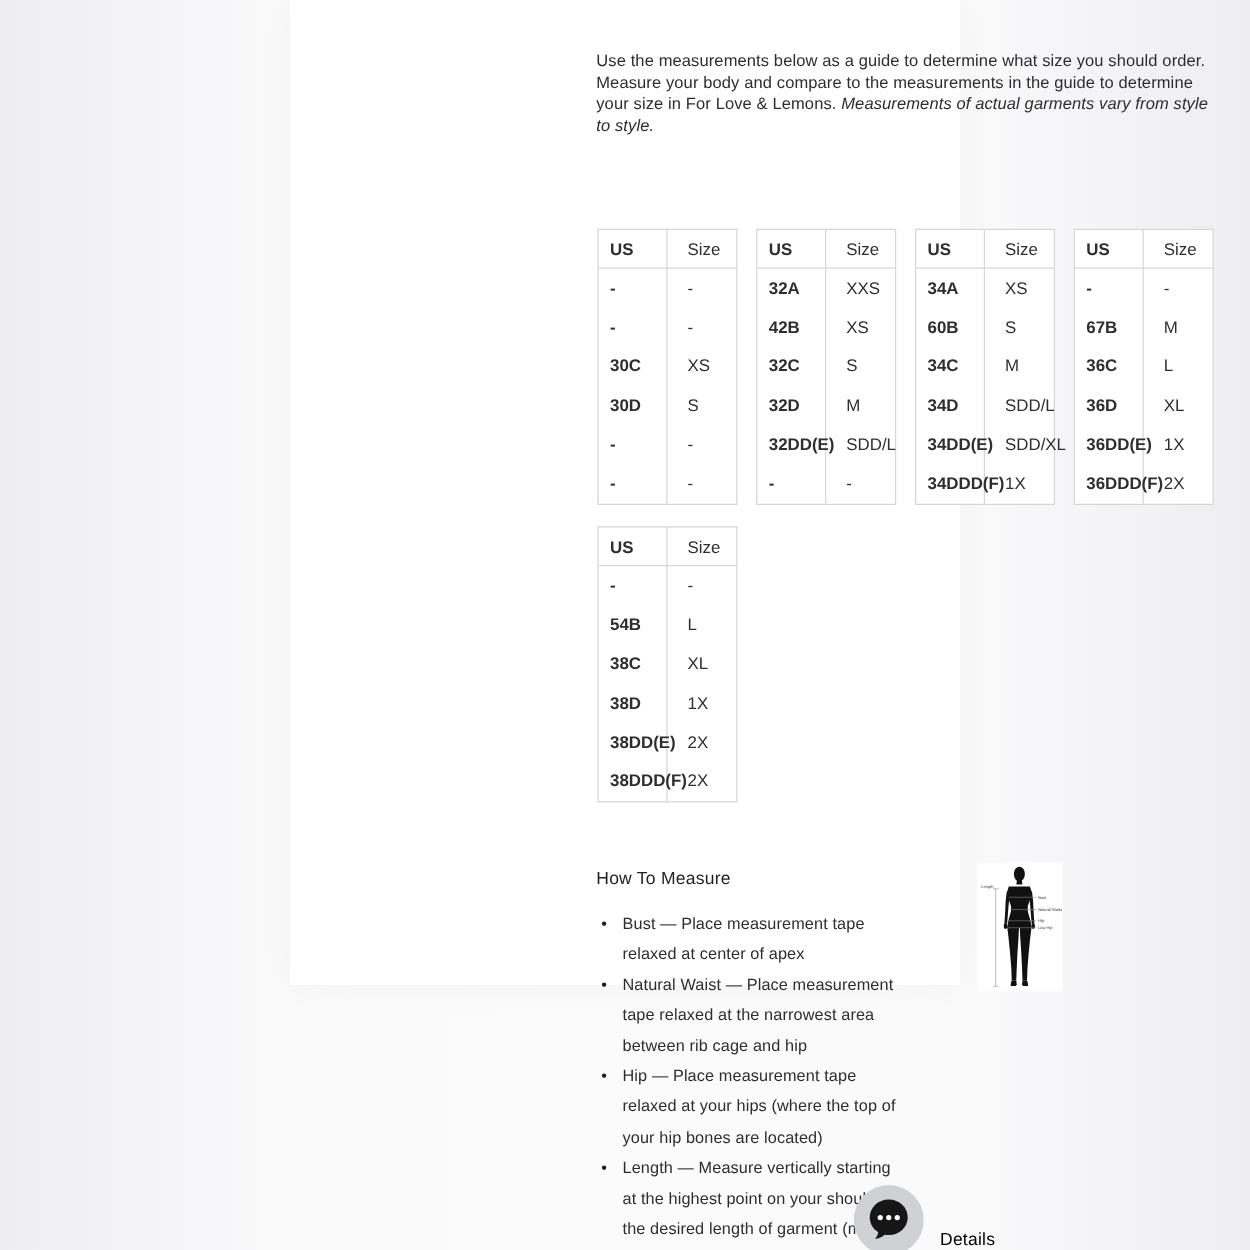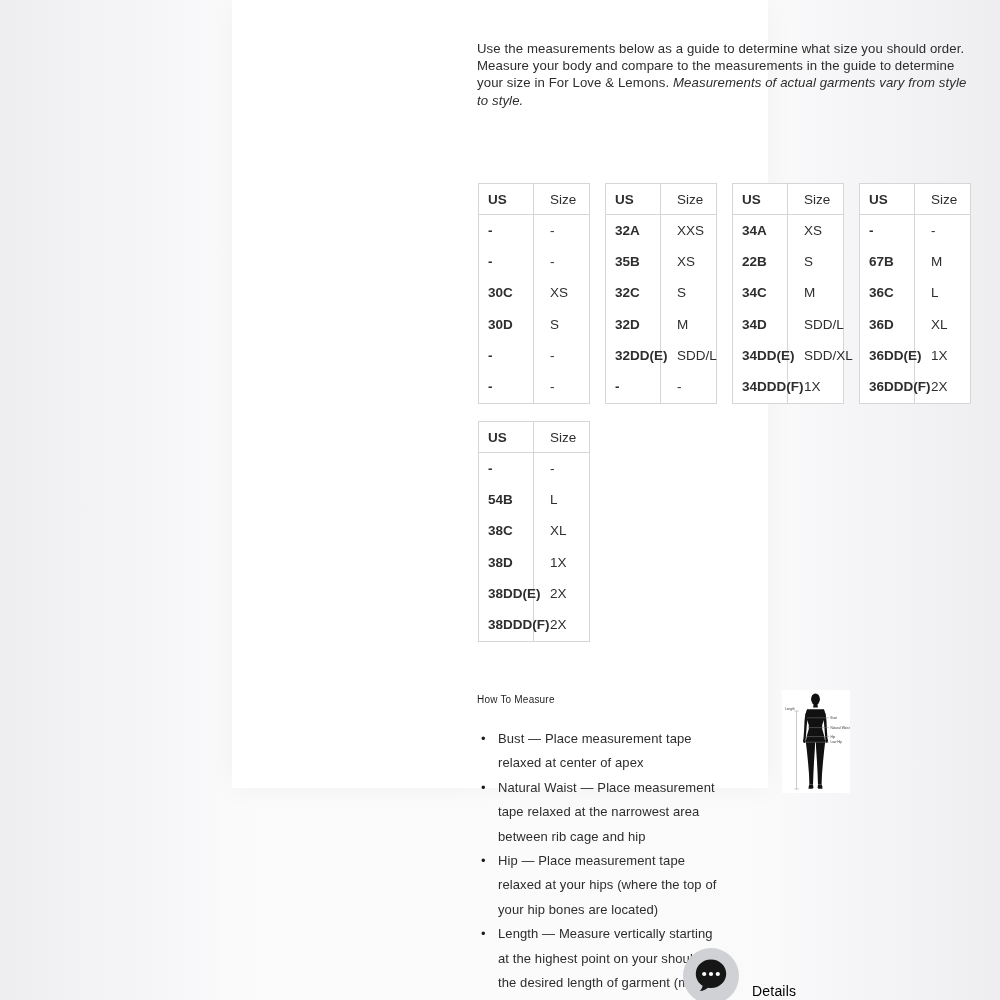--- a/index.html
+++ b/index.html
@@ -31,21 +31,21 @@
   .t4 { left:246px; top:421px; }
   .sg-divider { position:absolute; left:54px; top:0; bottom:0; width:1px; background:#d6d6d6; }
   .sg-head { position:relative; height:31px; border-bottom:1px solid #d6d6d6; display:flex; align-items:center; }
   .sg-row  { position:relative; height:31.2px; display:flex; align-items:center; }
   .cell { white-space:nowrap; flex:none; }
   .cell.c1 { width:54px; padding-left:9px; overflow:visible;font-weight:bold; }
   .cell.c2 { padding-left:17px; }
   
   .htm-title {
     position:absolute; left:245px; top:694px;
-    font-size:10px; color:#1f1f1f; font-weight:400; letter-spacing:0.2px;
+    font-size:14px; color:#1f1f1f; font-weight:400; letter-spacing:0.2px;
   }
   .bullets { position:absolute; left:249px; top:727px; width:262px; }
   .bullet { display:flex; align-items:flex-start; }
   .bullet .dot { width:17px; flex:none; font-size:13px; line-height:24.4px; color:#1d1d1d; }
   .bullet .btxt {
     font-size:13px; line-height:24.4px; color:#2d2d2d; letter-spacing:0.1px;
     white-space:pre; overflow:hidden; width:245px;
   }
   
   .figure-box { position:absolute; left:550px; top:690px; width:68px; height:103px; background:#fff; }
@@ -104,21 +104,21 @@
         <div class="sg-divider"></div>
         <div class="sg-head">
           <div class="cell c1">US</div>
           <div class="cell c2">Size</div>
         </div>
         <div class="sg-row">
           <div class="cell c1">32A</div>
           <div class="cell c2">XXS</div>
         </div>
         <div class="sg-row">
-          <div class="cell c1">35B</div>
+          <div class="cell c1">42B</div>
           <div class="cell c2">XS</div>
         </div>
         <div class="sg-row">
           <div class="cell c1">32C</div>
           <div class="cell c2">S</div>
         </div>
         <div class="sg-row">
           <div class="cell c1">32D</div>
           <div class="cell c2">M</div>
         </div>
@@ -135,21 +135,21 @@
         <div class="sg-divider"></div>
         <div class="sg-head">
           <div class="cell c1">US</div>
           <div class="cell c2">Size</div>
         </div>
         <div class="sg-row">
           <div class="cell c1">34A</div>
           <div class="cell c2">XS</div>
         </div>
         <div class="sg-row">
-          <div class="cell c1">22B</div>
+          <div class="cell c1">60B</div>
           <div class="cell c2">S</div>
         </div>
         <div class="sg-row">
           <div class="cell c1">34C</div>
           <div class="cell c2">M</div>
         </div>
         <div class="sg-row">
           <div class="cell c1">34D</div>
           <div class="cell c2">SDD/L</div>
         </div>

